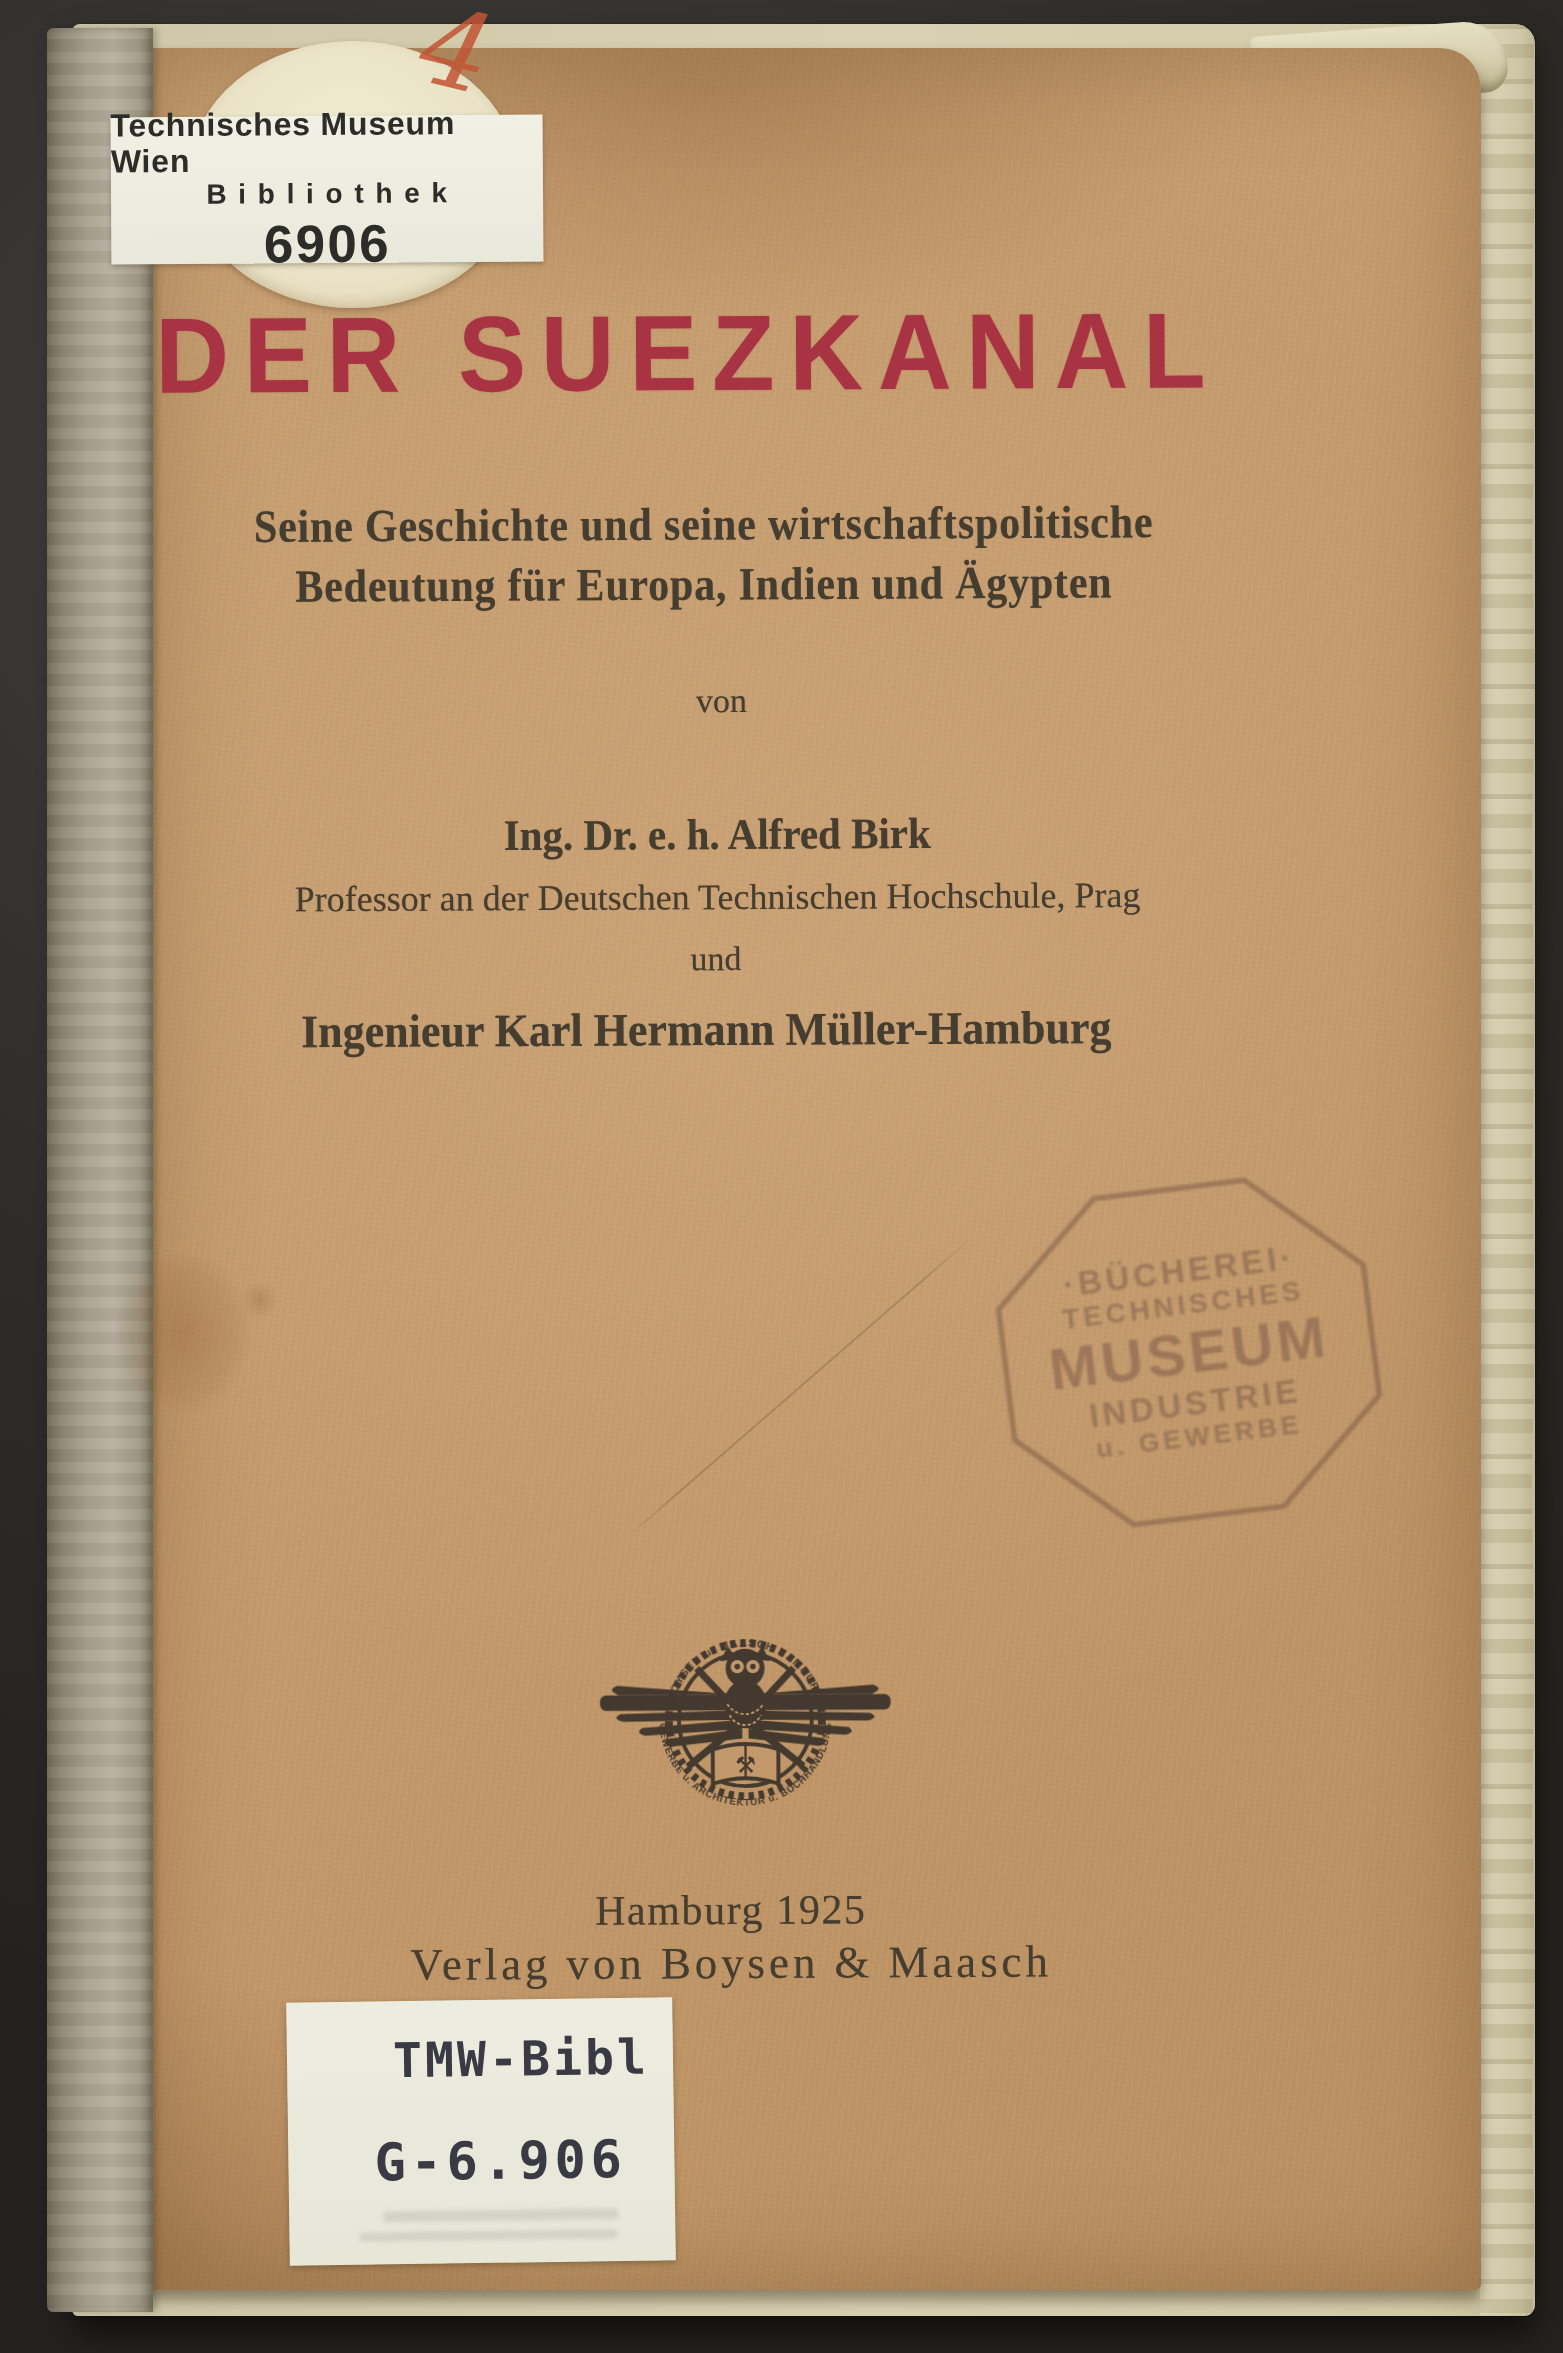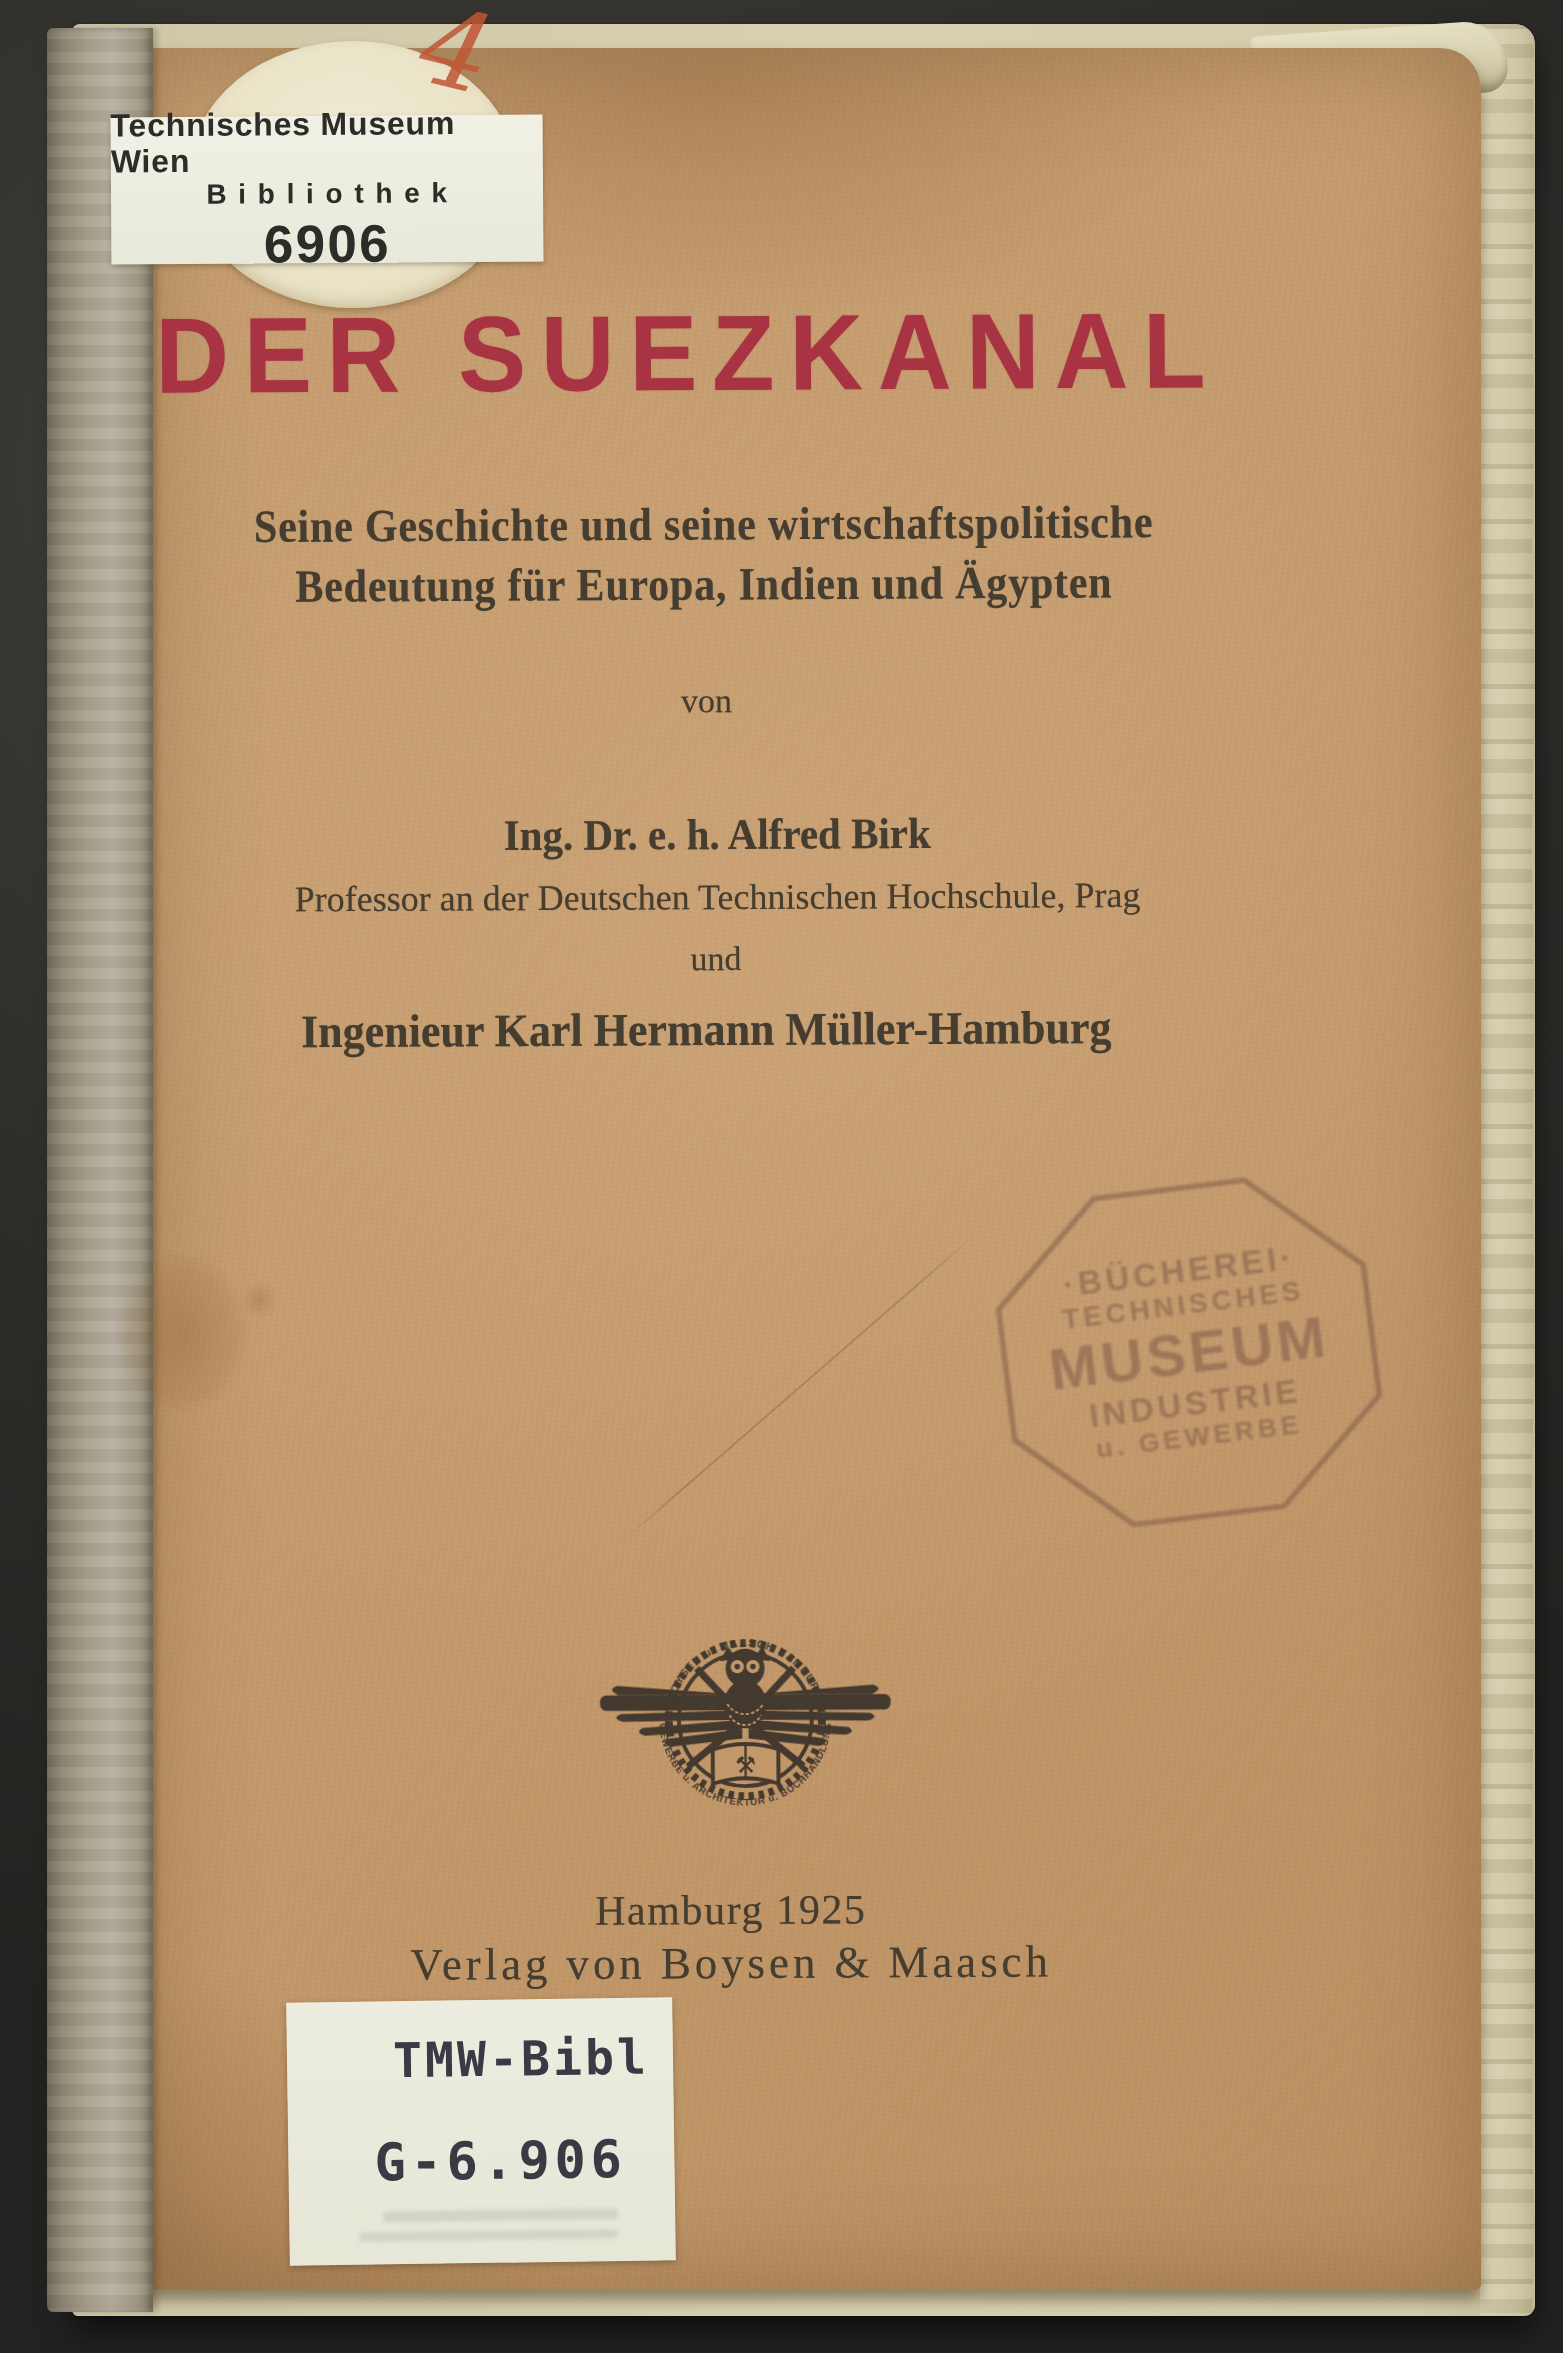--- a/index.html
+++ b/index.html
@@ -99,21 +99,21 @@
   .pl{position:absolute;white-space:nowrap;transform:translateX(-50%);color:#453d2f;
       text-shadow:0 0 0.8px rgba(70,60,45,.55);}
   .title{
     left:692px;top:302px;font-family:"Liberation Sans","DejaVu Sans",sans-serif;
     font-weight:700;font-size:102px;letter-spacing:.145em;line-height:1;
     color:#a73343;text-shadow:0 0 1.6px rgba(167,51,67,.4);
     transform:translateX(-50%) scaleY(1.05);
   }
   .sub1{left:707px;top:500px;font-size:42px;font-weight:700;letter-spacing:0.8px;transform:translateX(-50%) scaleY(1.10);}
   .sub2{left:707px;top:560px;font-size:42px;font-weight:700;letter-spacing:0.8px;transform:translateX(-50%) scaleY(1.10);}
-  .von{left:709px;top:682px;font-size:34px;}
+  .von{left:724px;top:682px;font-size:34px;}
   .auth1{left:719px;top:810px;font-size:41px;font-weight:700;transform:translateX(-50%) scaleY(1.06);}
   .role1{left:719px;top:876px;font-size:36px;}
   .und{left:717px;top:940px;font-size:34px;}
   .auth2{left:707px;top:1004px;font-size:44px;font-weight:700;transform:translateX(-50%) scaleY(1.06);}
   .city{left:727px;top:1886px;font-size:42px;letter-spacing:1.6px;}
   .publ{left:727px;top:1937px;font-size:45px;letter-spacing:3.9px;}
 
   
   .stamp{
     position:absolute;left:999px;top:1182px;width:380px;height:341px;

